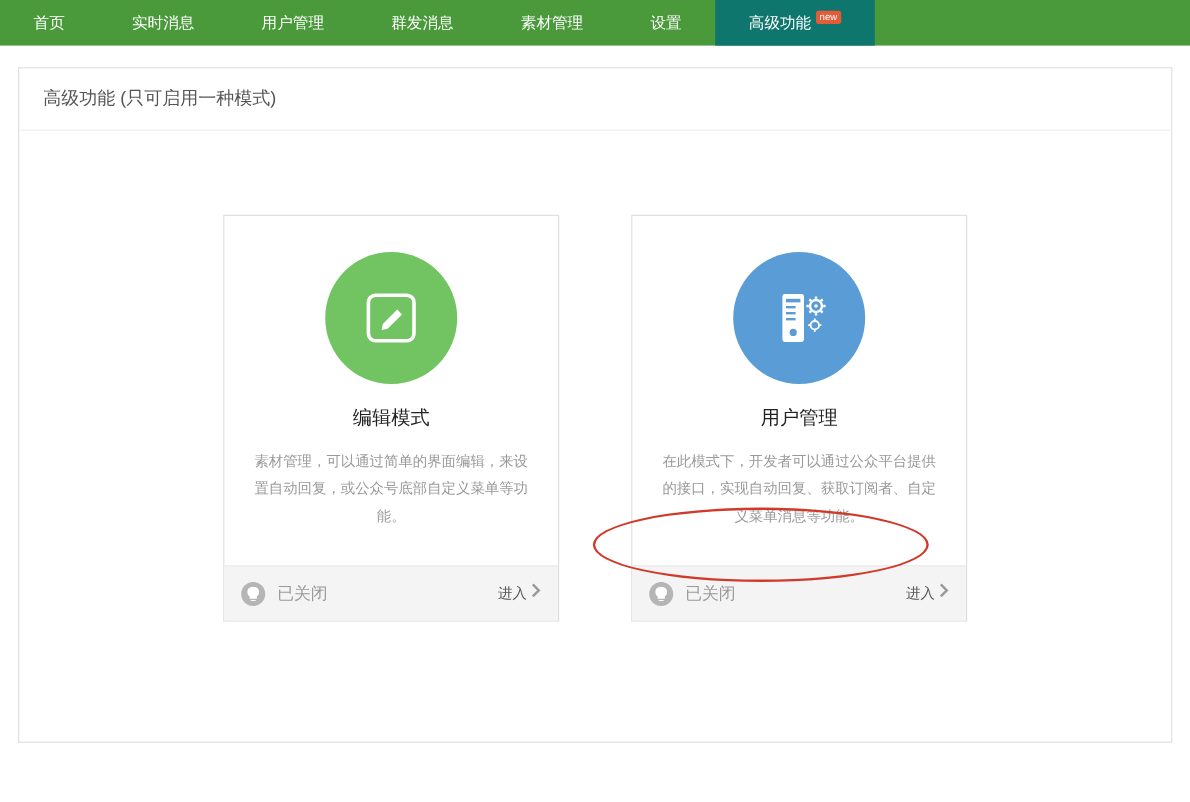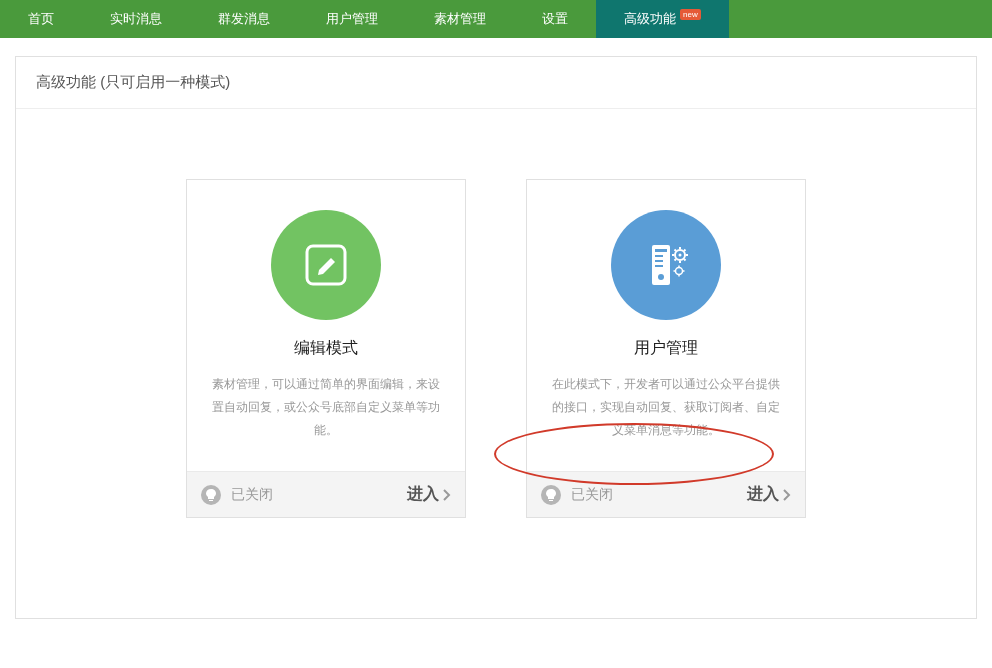--- a/index.html
+++ b/index.html
@@ -109,26 +109,25 @@
       align-items: center;
       justify-content: center;
       margin-right: 10px;
     }
     .status-text {
       font-size: 14px;
       color: #999;
       flex: 1;
     }
     .enter-link {
-      font-size: 16px;
+      font-size: 12px;
       color: #555;
       display: flex;
-      align-items: flex-end;
+      align-items: flex-start;
       cursor: pointer;
-      font-weight: bold;
     }
     .chevron {
       margin-left: 4px;
     }
     
     .annotation-ellipse {
       position: absolute;
       width: 280px;
       height: 62px;
       border: 2px solid #d13a2a;
@@ -141,24 +140,24 @@
 <body>
 
 <div class="nav-bar">
   <div class="nav-item">
       <span>首页</span>
     </div>
   <div class="nav-item">
       <span>实时消息</span>
     </div>
   <div class="nav-item">
+      <span>用户管理</span>
+    </div>
+  <div class="nav-item">
       <span>群发消息</span>
-    </div>
-  <div class="nav-item">
-      <span>用户管理</span>
     </div>
   <div class="nav-item">
       <span>素材管理</span>
     </div>
   <div class="nav-item">
       <span>设置</span>
     </div>
   <div class="nav-item active last-margin">
     <span>高级功能</span>
     <span class="new-badge">new</span>

